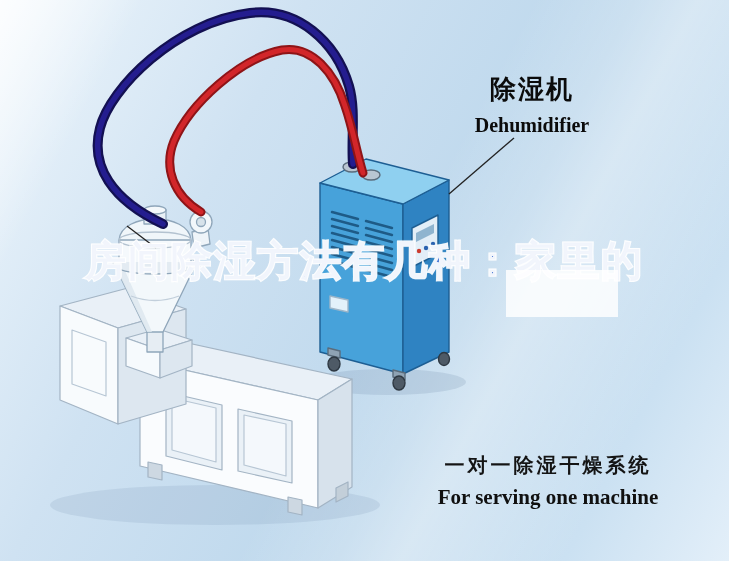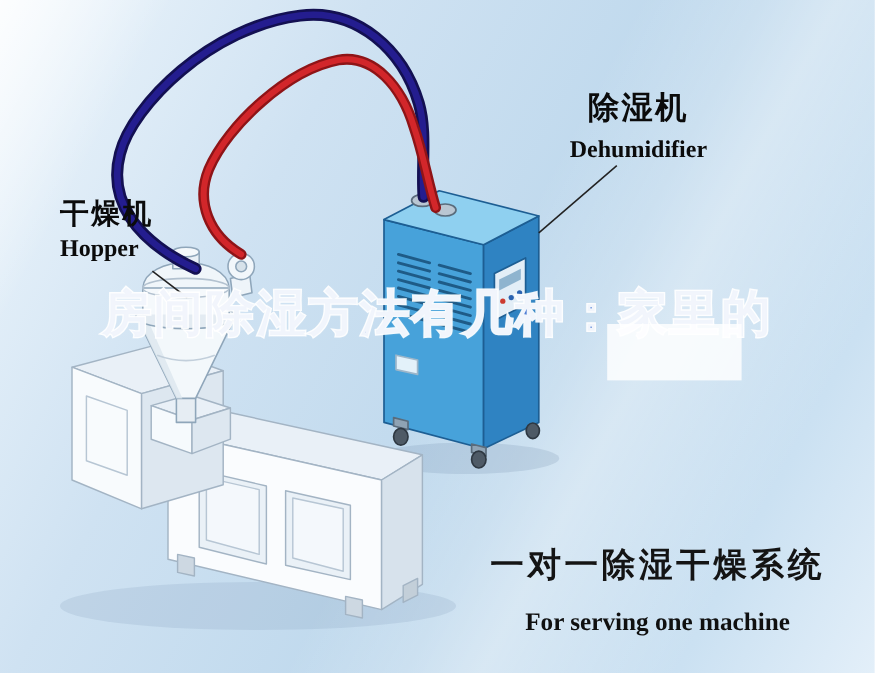--- a/index.html
+++ b/index.html
@@ -28,22 +28,22 @@
   .watermark .wm-line {
     display:block; font-size:41px; font-weight:800; letter-spacing:2px; line-height:1.16;
     color:rgba(45,100,205,0.80);
     -webkit-text-stroke:2.2px rgba(255,255,255,0.92);
     text-shadow:0 0 2px rgba(255,255,255,0.85);
     font-family:Liberation Serif, serif;
   }
   .white-patch { position:absolute; left:506px; top:270px; width:112px; height:47px;
     background:rgba(255,255,255,0.82); z-index:6; }
   .caption { position:absolute; left:402px; top:452px; width:292px; text-align:center; z-index:4; }
-  .caption .cn { display:block; font-size:28px; font-weight:800; letter-spacing:3px; color:#141414;text-align:center; }
-  .caption .en { display:block; font-size:21px; font-weight:700; font-family:"Liberation Serif", serif; color:#101010; margin-top:16px; }
+  .caption .cn { display:block; font-size:20px; font-weight:800; letter-spacing:3px; color:#141414;text-align:center; }
+  .caption .en { display:block; font-size:21px; font-weight:700; font-family:"Liberation Serif", serif; color:#101010; margin-top:6px; }
 </style>
 </head>
 <body>
 
 <div class="stage">
   <div class="bg-overlay"></div>
 
   <svg class="illustration" width="729" height="561" viewBox="0 0 729 561">
 
     <g>
@@ -114,24 +114,20 @@
       <path d="M201,212 C174,196 163,168 174,141 C190,104 240,58 282,50 C312,45 335,73 345,106 C353,129 356,150 363,173" stroke="#8e1417" stroke-width="9"></path>
       <path d="M201,212 C174,196 163,168 174,141 C190,104 240,58 282,50 C312,45 335,73 345,106 C353,129 356,150 363,173" stroke="#d2262a" stroke-width="5"></path>
     </g>
 
     <g stroke="#222222" stroke-width="1.3">
       <line x1="127" y1="226" x2="156" y2="248"></line>
       <line x1="514" y1="138" x2="449" y2="194"></line>
     </g>
   </svg>
 
-  <div class="label label-hopper">
-    <span class="cn">干燥机</span>
-    <span class="en">Hopper</span>
-  </div>
 
   <div class="label label-dehu">
     <span class="cn">除湿机</span>
     <span class="en">Dehumidifier</span>
   </div>
 
   <div class="watermark">
     <span class="wm-line">房间除湿方法有几种：家里的</span>
   </div>
   <div class="white-patch"></div>

